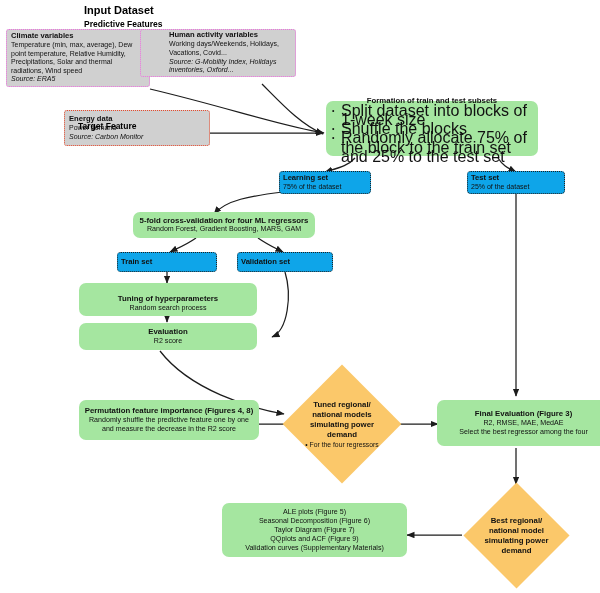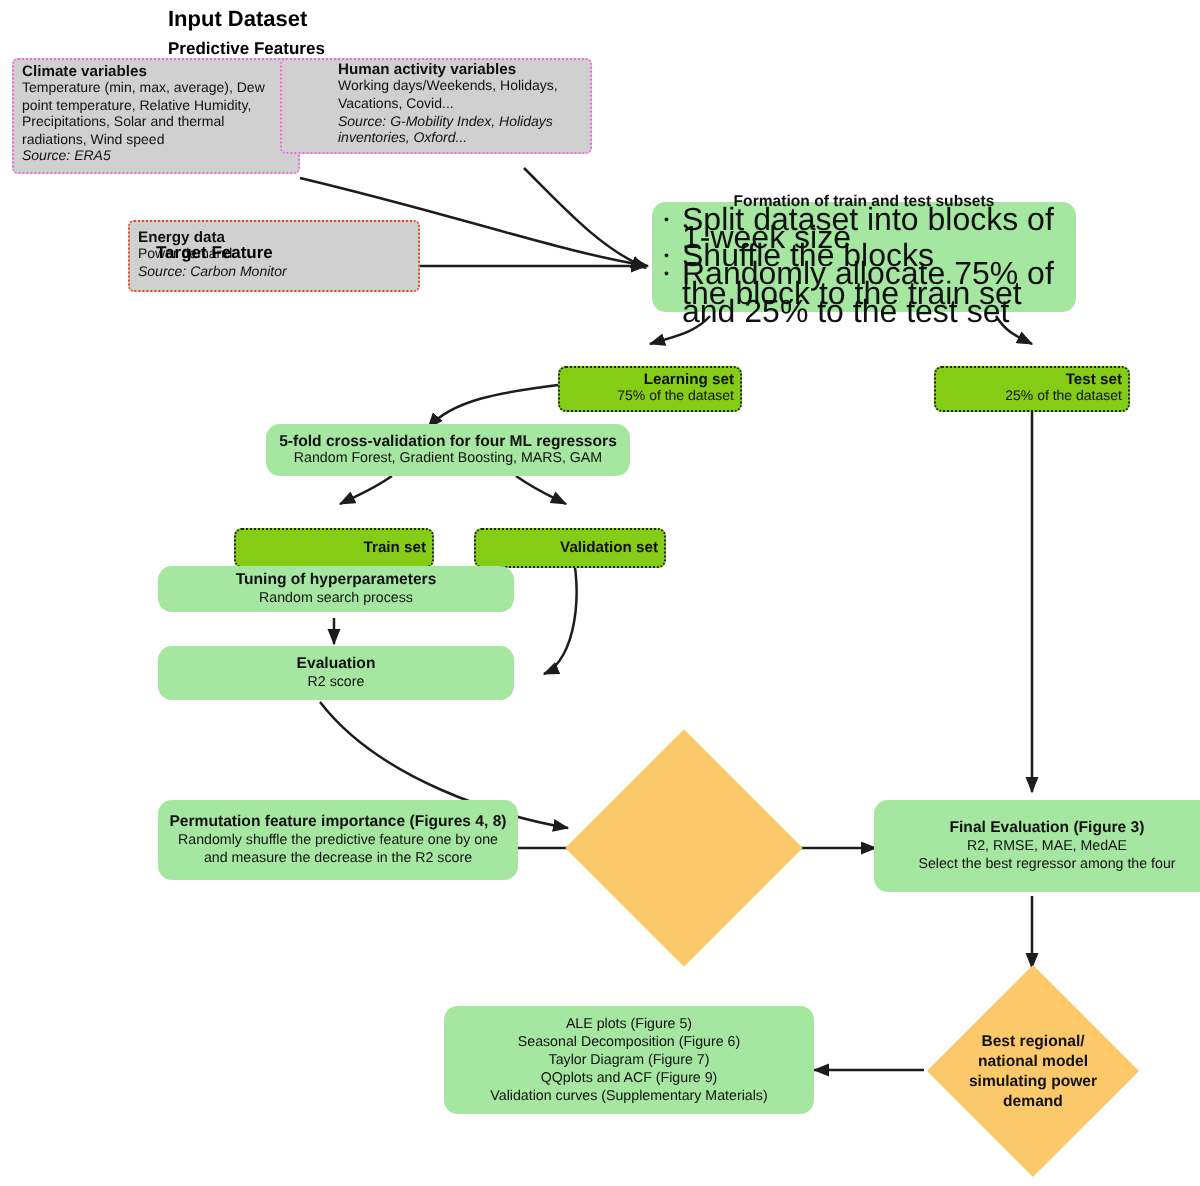--- a/index.html
+++ b/index.html
@@ -63,26 +63,25 @@
   }
   .srcbox .bd {
     font-size: 7px;
     line-height: 8.6px;
     text-align: left;
   }
   .srcbox .bd i { font-style: italic; }
 
   
   .setbox {
-    background: #84cc16;
+    background: #0ea5e9;
     border: 1.4px dotted #222;
     border-radius: 4px;
-    text-align: right;
+    text-align: left;
     padding: 2px 3px;
-    margin-top: 12px;
   }
   .setbox .t1 { font-size: 7.6px; font-weight: bold; line-height: 9.5px; }
   .setbox .t2 { font-size: 7px; line-height: 8.6px; }
 
   
   .green {
     background: #a5e6a0;
     border-radius: 7px;
     text-align: center;
     padding: 3px 5px;
@@ -229,37 +228,41 @@
   </div>
 
   <div class="node setbox" style="left:117px; top:252px; width:100px; height:20px;">
     <div class="t1">Train set</div>
   </div>
 
   <div class="node setbox" style="left:237px; top:252px; width:96px; height:20px;">
     <div class="t1">Validation set</div>
   </div>
 
-  <div class="node green" style="left:79px; top:283px; width:178px; height:23px;">
+  <div class="node green" style="left:79px; top:283px; width:178px; height:33px;justify-content:flex-end;">
     <div class="t1">Tuning of hyperparameters</div>
     <div class="t2">Random search process</div>
   </div>
 
   <div class="node green" style="left:79px; top:323px; width:178px; height:27px;">
     <div class="t1">Evaluation</div>
     <div class="t2">R2 score</div>
   </div>
 
   <div class="node green" style="left:79px; top:400px; width:180px; height:40px;">
     <div class="t1">Permutation feature importance (Figures 4, 8)</div>
     <div class="t2">Randomly shuffle the predictive feature one by one and measure the decrease in the R2 score</div>
   </div>
 
   <div class="diamond" style="left:300px; top:382px; width:84px; height:84px;">
     <div class="shape"></div>
+    <div class="dlabel">
+      <span>Tuned regional/ national models simulating power demand</span>
+      <div class="dsub">• For the four regressors</div>
+    </div>
   </div>
 
   <div class="node green" style="left:437px; top:400px; width:173px; height:46px;">
     <div class="t1">Final Evaluation (Figure 3)</div>
     <div class="t2">R2, RMSE, MAE, MedAE</div>
     <div class="t2">Select the best regressor among the four</div>
   </div>
 
   <div class="diamond" style="left:479px; top:498px; width:75px; height:75px;">
     <div class="shape"></div>

